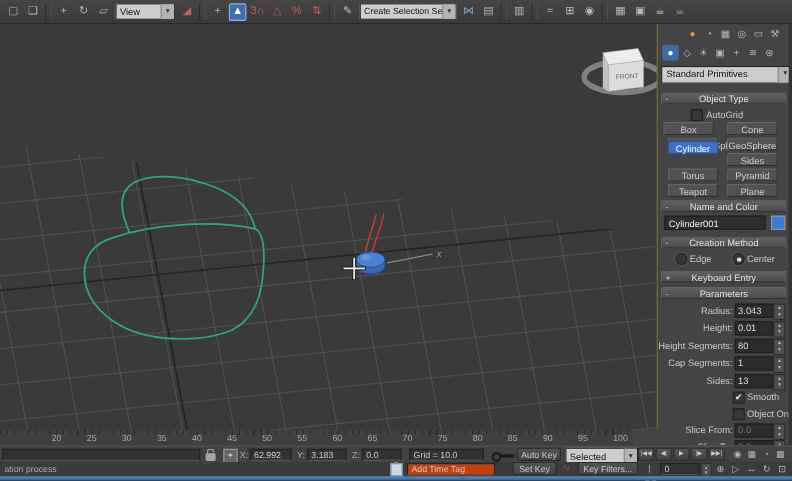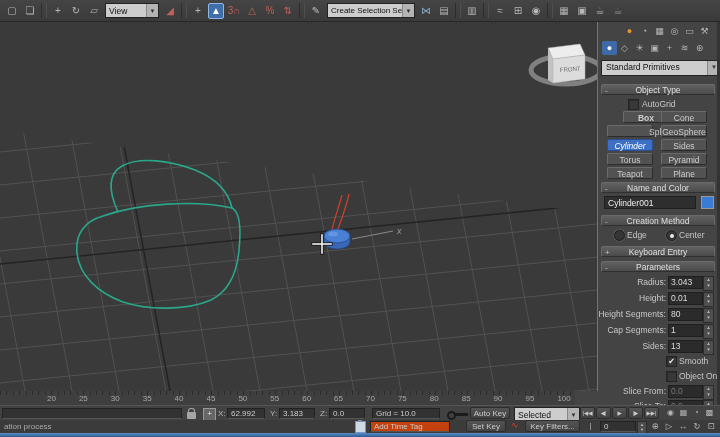--- a/index.html
+++ b/index.html
@@ -239,25 +239,25 @@
       <span data-name="category-dropdown-value">Standard Primitives</span>
       <span class="arr" data-name="chevron-down-icon">▼</span>
     </div>
 
     <div class="roll" style="top:62px;" data-name="rollout-object-type">
       <span class="sign" data-name="rollout-sign">-</span>
       <span data-name="rollout-title">Object Type</span>
     </div>
     <div class="cb" style="left:30px;top:77px;" data-name="autogrid-checkbox"></div>
     <div class="plabel" style="left:44px;top:77px;" data-name="autogrid-label">AutoGrid</div>
-    <div class="otbtn" style="left:25px;top:89px;font-weight:bold;" data-name="box-button">Box</div>
+    <div class="otbtn" style="left:5px;top:89px;" data-name="box-button">Box</div>
     <div class="otbtn" style="left:63px;top:89px;" data-name="cone-button">Cone</div>
     <div class="otbtn" style="left:9px;top:103px;padding-left:41px;" data-name="sphere-button">Sphere</div>
     <div class="otbtn" style="left:63px;top:103px;" data-name="geosphere-button">GeoSphere</div>
-    <div class="otbtn active" style="left:9px;top:117px;font-style:italic;" data-name="cylinder-button">Cylinder</div>
+    <div class="otbtn active" style="left:9px;top:106px;" data-name="cylinder-button">Cylinder</div>
     <div class="otbtn" style="left:63px;top:117px;" data-name="tube-button">Sides</div>
     <div class="otbtn" style="left:9px;top:131px;" data-name="torus-button">Torus</div>
     <div class="otbtn" style="left:63px;top:131px;" data-name="pyramid-button">Pyramid</div>
     <div class="otbtn" style="left:9px;top:145px;" data-name="teapot-button">Teapot</div>
     <div class="otbtn" style="left:63px;top:145px;" data-name="plane-button">Plane</div>
 
     <div class="roll" style="top:160px;" data-name="rollout-name-color">
       <span class="sign" data-name="rollout-sign">-</span>
       <span data-name="rollout-title">Name and Color</span>
     </div>

